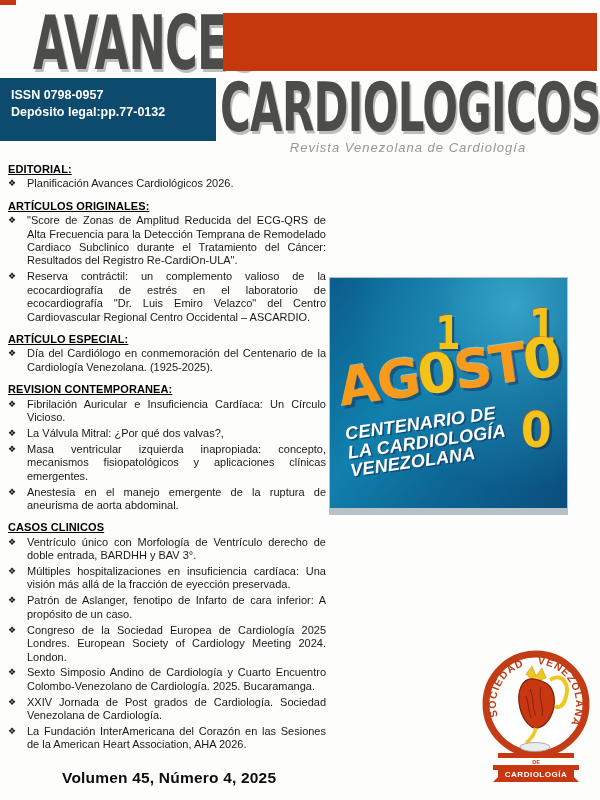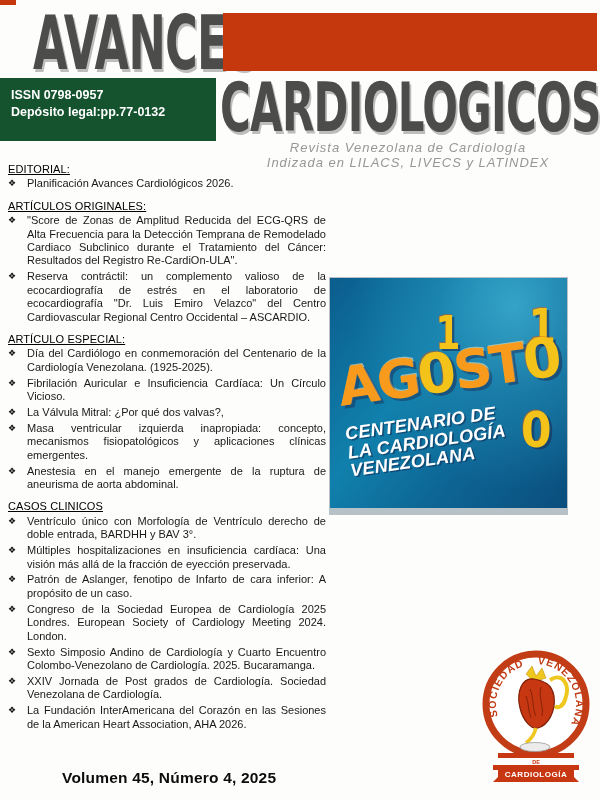--- a/index.html
+++ b/index.html
@@ -13,40 +13,40 @@
   .title-avances{
     position:absolute;left:33px;top:6px;
     font-family:"DejaVu Sans",sans-serif;font-weight:bold;font-size:62px;line-height:1;
     color:#4c4c4a;letter-spacing:-1px;
     transform:scale(0.72,1.22);transform-origin:left top;
     text-shadow:2.5px 2.5px 0 rgba(70,70,70,.35);
     white-space:nowrap;
   }
   .red-block-top{position:absolute;left:223px;top:13px;width:374px;height:58px;background:#c5380e;}
   .red-block-left{
-    position:absolute;left:0;top:78px;width:216px;height:63px;background:#14532d;
+    position:absolute;left:0;top:78px;width:216px;height:63px;background:#0c4a6e;
     box-sizing:border-box;padding:9px 0 0 11px;
     color:#fff;font-weight:bold;font-size:12.5px;line-height:1.32;white-space:nowrap;
   }
   .title-cardiologicos{
     position:absolute;left:220px;top:74px;
     font-family:"DejaVu Sans",sans-serif;font-weight:bold;font-size:60px;line-height:1;
     color:#4c4c4a;letter-spacing:-1px;
     transform:scale(0.70,1.12);transform-origin:left top;
     text-shadow:2.5px 2.5px 0 rgba(70,70,70,.35);
     white-space:nowrap;
   }
   .subtitles{
     position:absolute;left:218px;top:141px;width:380px;text-align:center;
     color:#979797;font-size:13px;line-height:1.12;letter-spacing:1px;white-space:nowrap;font-style:italic;
   }
   
   .toc{position:absolute;left:8px;top:160px;width:318px;font-size:11px;line-height:1.22;}
   .toc-heading{
-    margin:9px 0 1px 0;font-size:11px;font-weight:normal;color:#000;
+    margin:9px 0 1px 0;font-size:11px;font-weight:bold;color:#000;
     text-decoration:underline;letter-spacing:.1px;
   }
   .toc-section.first .toc-heading{margin-top:3px;}
   .toc-section.noticias .toc-heading{margin-top:24px;}
   .toc-list{list-style:none;margin:0;padding:0;}
   .toc-item{display:flex;margin:0 0 2.5px 0;}
   .bullet{
     flex:0 0 19px;font-family:"DejaVu Sans",sans-serif;font-size:9px;color:#111;
     padding-top:1px;
   }
@@ -103,21 +103,20 @@
   <div class="corner-mark"></div>
   <div class="title-avances">AVANCES</div>
   <div class="red-block-top"></div>
   <div class="red-block-left">
     <div>ISSN 0798-0957</div>
     <div>Depósito legal:pp.77-0132</div>
   </div>
   <div class="title-cardiologicos">CARDIOLOGICOS</div>
   <div class="subtitles">
     <div>Revista Venezolana de Cardiología</div>
-    <div>Indizada en LILACS, LIVECS y LATINDEX</div>
   </div>
 
   <div class="toc">
 
     <section class="toc-section first">
       <h3 class="toc-heading">EDITORIAL:</h3>
       <ul class="toc-list">
         <li class="toc-item">
           <span class="bullet">❖</span>
           <span class="item-text">Planificación Avances Cardiológicos 2026.</span>
@@ -143,20 +142,21 @@
       <h3 class="toc-heading">ARTÍCULO ESPECIAL:</h3>
       <ul class="toc-list">
         <li class="toc-item">
           <span class="bullet">❖</span>
           <span class="item-text">Día del Cardiólogo en conmemoración del Centenario de la Cardiología Venezolana.  (1925-2025).</span>
         </li>
       </ul>
     </section>
 
     <section class="toc-section">
+      <h3 class="toc-heading">REVISION CONTEMPORANEA:</h3>
       <ul class="toc-list">
         <li class="toc-item">
           <span class="bullet">❖</span>
           <span class="item-text">Fibrilación Auricular e Insuficiencia Cardíaca: Un Círculo Vicioso.</span>
         </li>
         <li class="toc-item">
           <span class="bullet">❖</span>
           <span class="item-text">La Válvula Mitral: ¿Por qué dos valvas?,</span>
         </li>
         <li class="toc-item">

